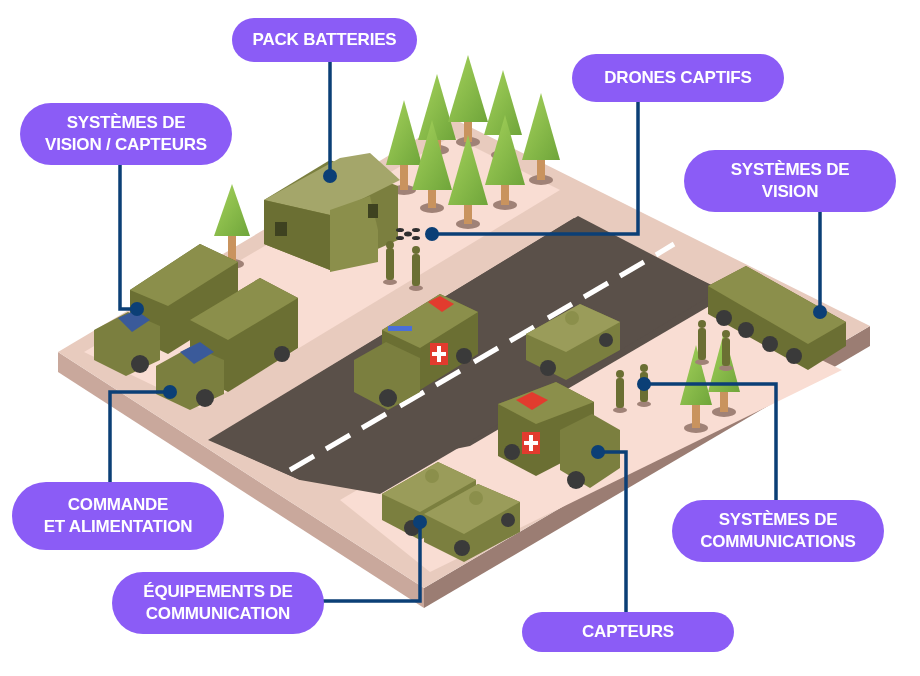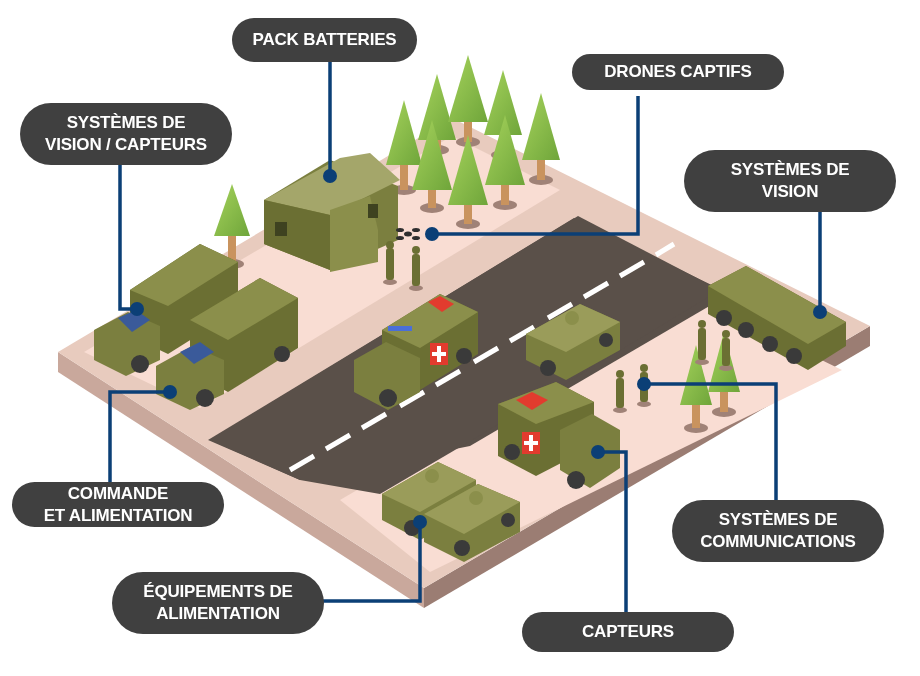--- a/index.html
+++ b/index.html
@@ -1,20 +1,20 @@
 <!DOCTYPE html>
 <html><head>
 <meta charset="utf-8">
 <style>
   html, body { margin:0; padding:0; background:#ffffff; }
   body { width:920px; height:676px; position:relative; overflow:hidden;
          font-family:"Liberation Sans", "DejaVu Sans", sans-serif; }
   #scene { position:absolute; left:0; top:0; width:920px; height:676px; }
   .label {
-    position:absolute; background:#404040; color:#ffffff;
+    position:absolute; background:#8b5cf6; color:#ffffff;
     border-radius:34px; display:flex; align-items:center; justify-content:center;
     text-align:center; font-weight:700; font-size:17px; line-height:22px;
     letter-spacing:-0.2px; white-space:pre-line; box-sizing:border-box;
   }
 </style>
 </head>
 <body>
 
 <svg id="scene" viewBox="0 0 920 676" xmlns="http://www.w3.org/2000/svg">
   <defs>
@@ -245,22 +245,22 @@
     <circle cx="170" cy="392" r="7"></circle>
     <circle cx="420" cy="522" r="7"></circle>
     <circle cx="644" cy="384" r="7"></circle>
     <circle cx="598" cy="452" r="7"></circle>
   </g>
 </svg>
 
 <div class="label" style="left:232px; top:18px; width:185px; height:44px;">PACK BATTERIES</div>
 <div class="label" style="left:20px; top:103px; width:212px; height:62px;">SYSTÈMES DE
 VISION / CAPTEURS</div>
-<div class="label" style="left:572px; top:54px; width:212px; height:36px;">DRONES CAPTIFS</div>
+<div class="label" style="left:572px; top:54px; width:212px; height:48px;">DRONES CAPTIFS</div>
 <div class="label" style="left:684px; top:150px; width:212px; height:62px;">SYSTÈMES DE
 VISION</div>
-<div class="label" style="left:12px; top:482px; width:212px; height:45px;">COMMANDE
+<div class="label" style="left:12px; top:482px; width:212px; height:68px;">COMMANDE
 ET ALIMENTATION</div>
 <div class="label" style="left:112px; top:572px; width:212px; height:62px;">ÉQUIPEMENTS DE
-ALIMENTATION</div>
+COMMUNICATION</div>
 <div class="label" style="left:672px; top:500px; width:212px; height:62px;">SYSTÈMES DE
 COMMUNICATIONS</div>
 <div class="label" style="left:522px; top:612px; width:212px; height:40px;">CAPTEURS</div>
 
 </body></html>

